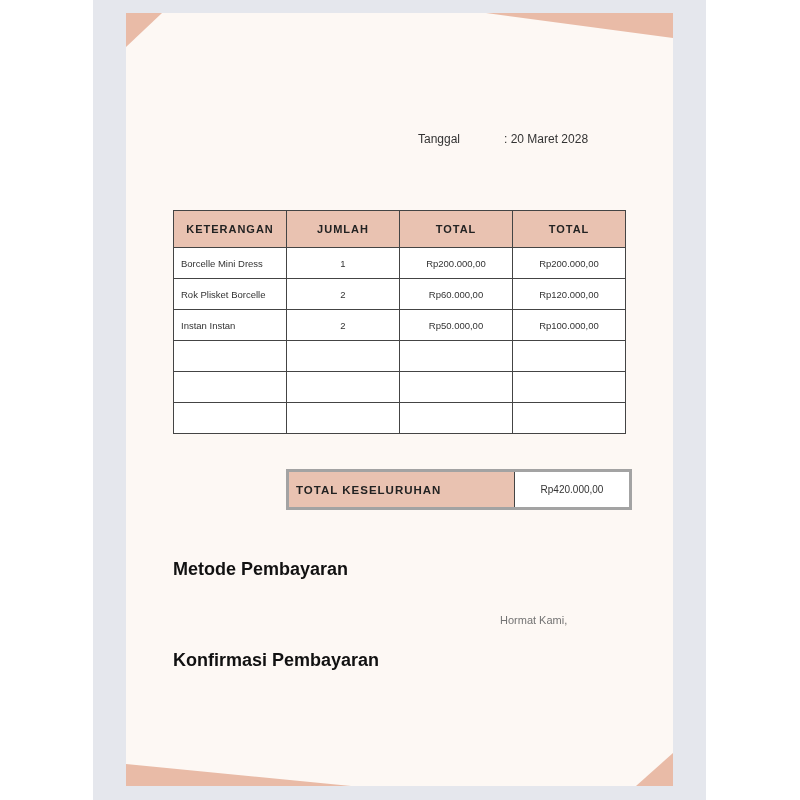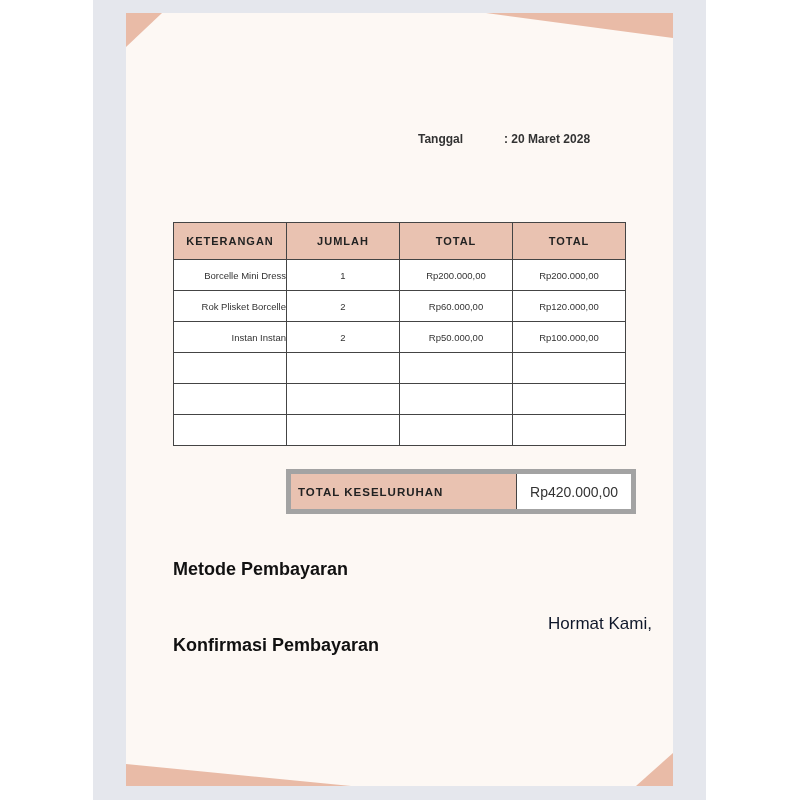--- a/index.html
+++ b/index.html
@@ -2,31 +2,31 @@
 <html><head>
 <meta charset="utf-8">
 <style>
   html, body { margin:0; padding:0; }
   body { width:800px; height:800px; background:#ffffff; position:relative; overflow:hidden;
          font-family:"Liberation Sans", "DejaVu Sans", sans-serif; color:#222; }
   .backdrop { position:absolute; left:93px; top:0; width:613px; height:800px; background:#e5e7ed; }
   .page { position:absolute; left:126px; top:13px; width:547px; height:773px; background:#fdf8f4; overflow:hidden; }
   .deco { position:absolute; }
   .meta { position:absolute; left:292px; top:119px; font-size:12px; color:#333; line-height:15.5px; }
-  .meta-row { display:flex;font-weight:bold; }
+  .meta-row { display:flex; }
   .meta-label { width:86px; }
-  table.items { position:absolute; left:47px; top:209px; width:453px; border-collapse:collapse; background:#fff; }
+  table.items { position:absolute; left:47px; top:197px; width:453px; border-collapse:collapse; background:#fff; }
   table.items th { background:#e9c2b1; height:34px; font-size:11px; font-weight:bold; letter-spacing:1px; color:#222; border:1px solid #444; text-align:center; }
   table.items td { height:30px; font-size:9.5px; color:#333; border:1px solid #444; text-align:center; padding:0; }
-  table.items td.desc { text-align:right; padding-left:7px; }
-  .grand { position:absolute; left:160px; top:456px; width:340px; height:35px; display:flex; border:5px solid #a3a3a3; }
+  table.items td.desc { text-align:left; padding-left:7px; }
+  .grand { position:absolute; left:160px; top:456px; width:340px; height:35px; display:flex; border:3px solid #a3a3a3; }
   .grand-label { width:226px; background:#e9c2b1; font-size:11.5px; font-weight:bold; letter-spacing:1px; display:flex; align-items:center; padding-left:7px; border-right:1px solid #444; box-sizing:border-box; }
-  .grand-value { flex:1; background:#fff; font-size:14px; color:#333; display:flex; align-items:center; justify-content:center; }
+  .grand-value { flex:1; background:#fff; font-size:10px; color:#333; display:flex; align-items:center; justify-content:center; }
   .section-title { position:absolute; left:47px; font-size:18px; font-weight:bold; color:#111; }
-  .sign { position:absolute; left:374px; top:601px; font-size:17px; color:#0f172a;margin-left:48px; }
+  .sign { position:absolute; left:374px; top:601px; font-size:11px; color:#737373; }
 </style>
 </head>
 <body>
 
 <div class="backdrop"></div>
 
 <div class="page">
 
   <svg class="deco" style="left:0;top:0" width="40" height="36">
     <polygon points="0,0 36,0 0,34" fill="#e9bba7"></polygon>
@@ -97,14 +97,14 @@
     </tbody>
   </table>
 
   <div class="grand">
     <div class="grand-label">TOTAL KESELURUHAN</div>
     <div class="grand-value">Rp420.000,00</div>
   </div>
 
   <div class="section-title" style="top:546px">Metode Pembayaran</div>
   <div class="sign">Hormat Kami,</div>
-  <div class="section-title" style="top:622px">Konfirmasi Pembayaran</div>
+  <div class="section-title" style="top:637px">Konfirmasi Pembayaran</div>
 </div>
 
 </body></html>

